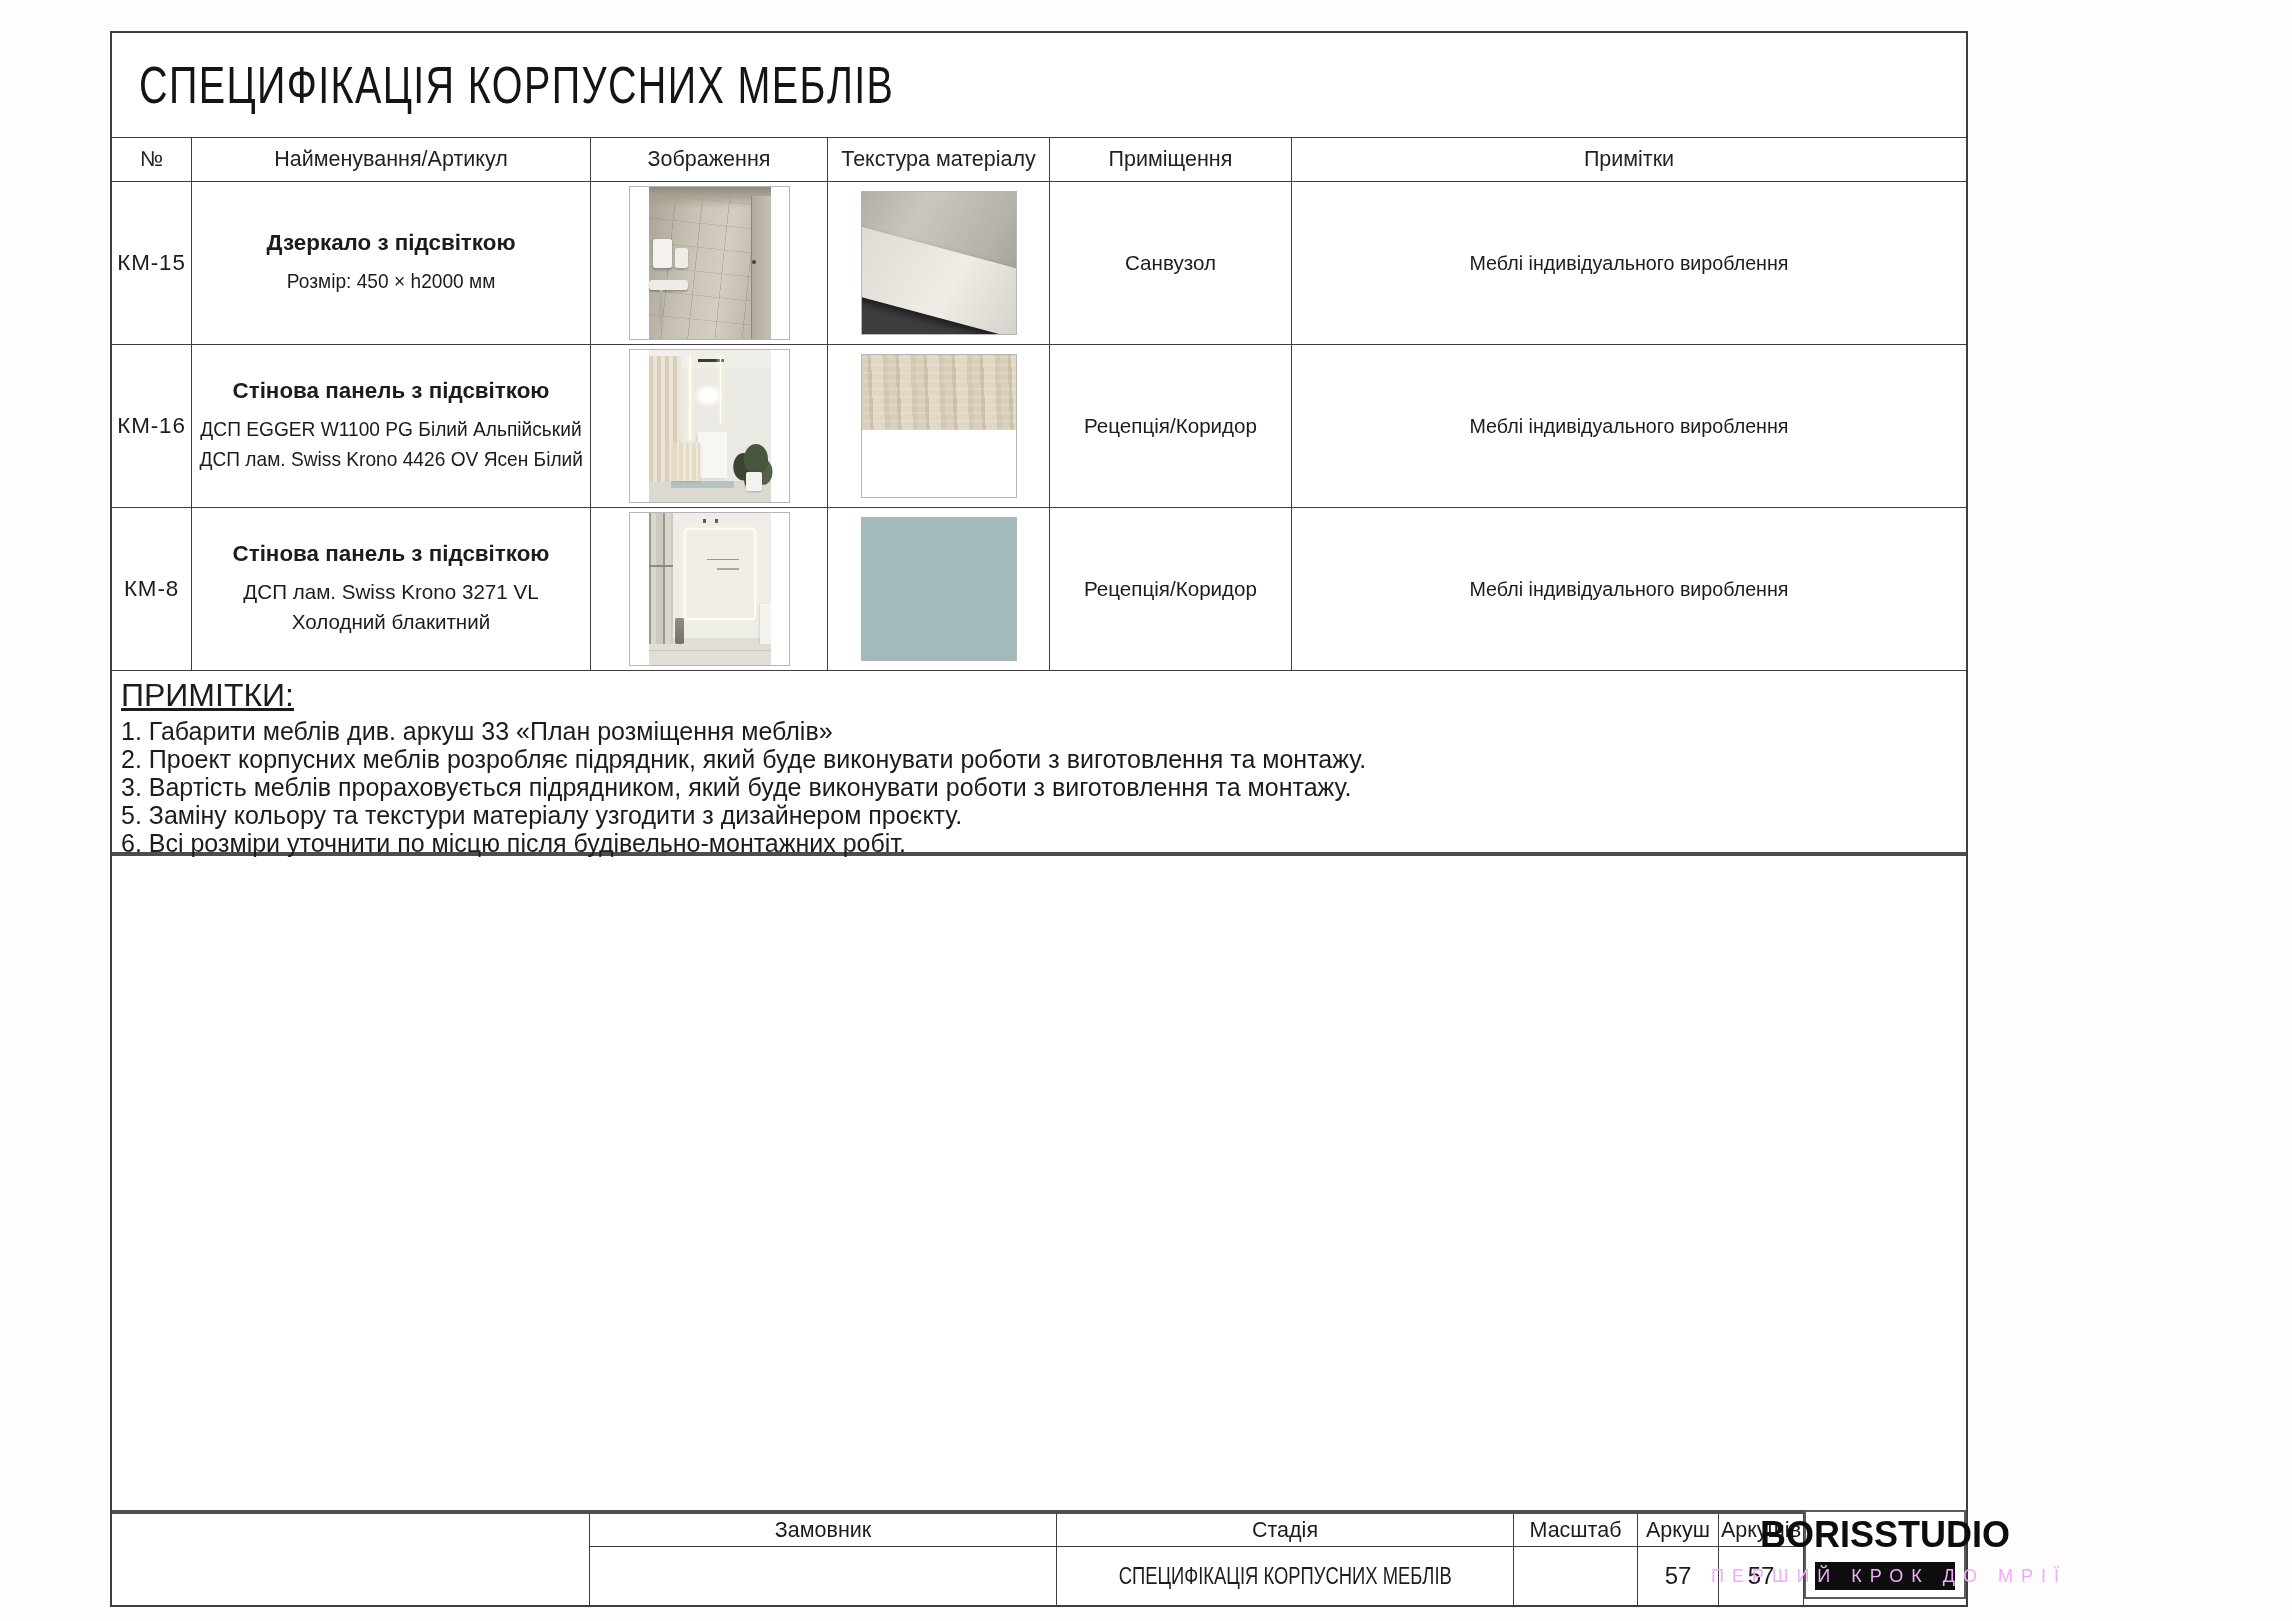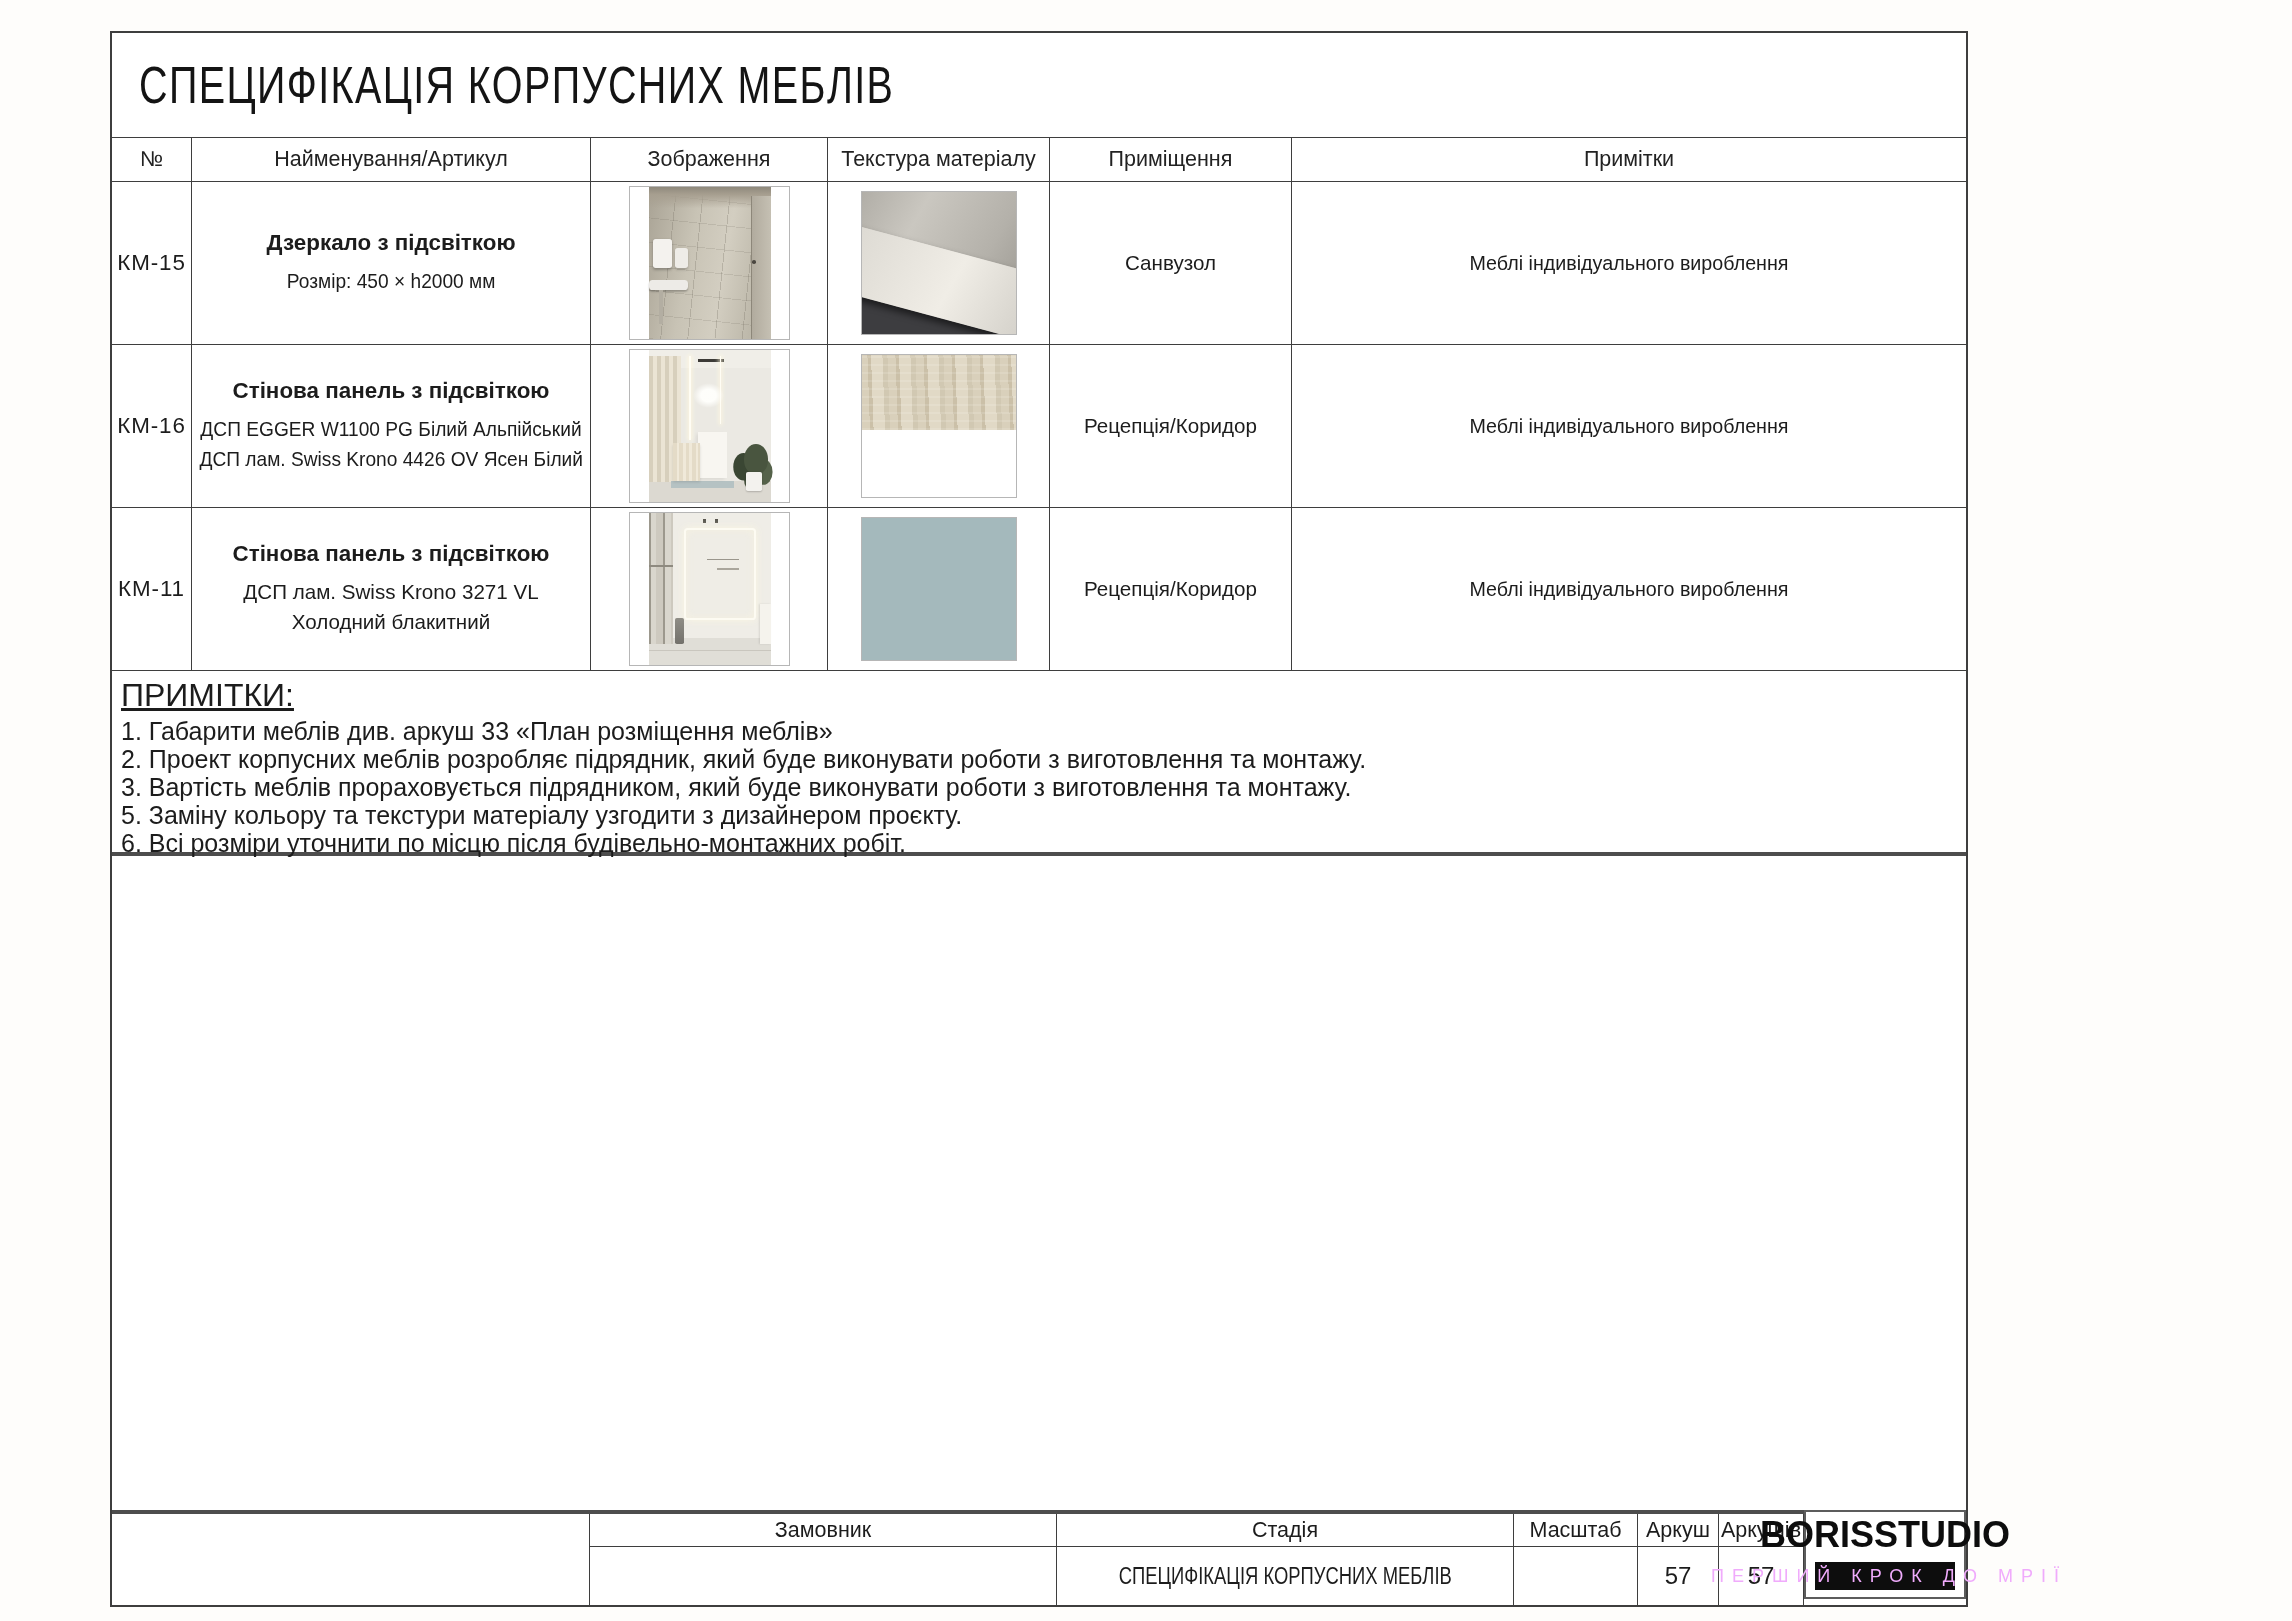--- a/index.html
+++ b/index.html
@@ -197,21 +197,21 @@
     </div>
     <div class="cell rcell">
       <div class="tex-frame">
         <div class="tex-wood-top"></div>
         <div class="tex-wood-bottom"></div>
       </div>
     </div>
     <div class="cell rcell room">Рецепція/Коридор</div>
     <div class="cell rcell last notecol">Меблі індивідуального вироблення</div>
 
-    <div class="cell rcell idcol">КМ-11</div>
+    <div class="cell rcell idcol">КМ-8</div>
     <div class="cell rcell">
       <div class="item-name">Стінова панель з підсвіткою</div>
       <div class="item-detail wrap">ДСП лам. Swiss Krono 3271 VL Холодний блакитний</div>
     </div>
     <div class="cell rcell">
       <div class="photo-frame">
         <div class="scene ph-cor">
           <div class="abs cor-part"></div>
           <div class="abs cor-bar"></div>
           <div class="abs cor-dot1"></div>

